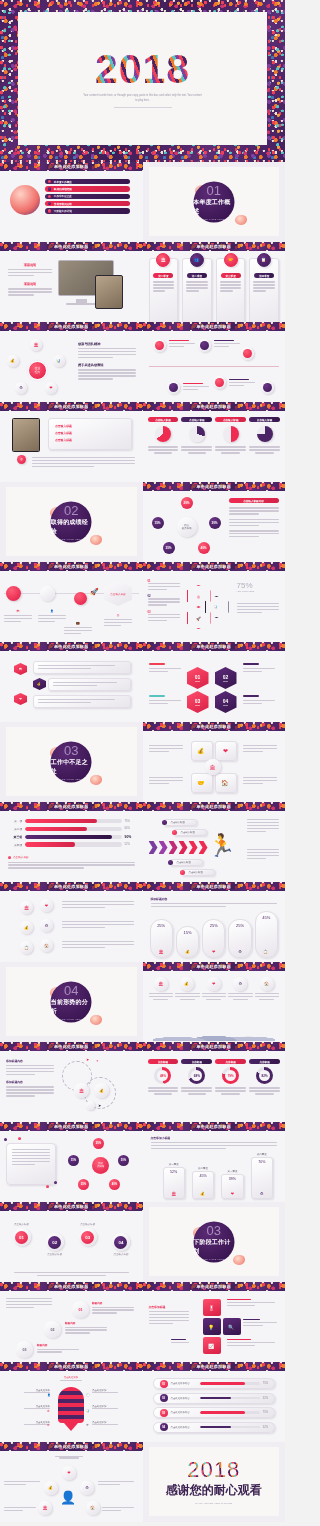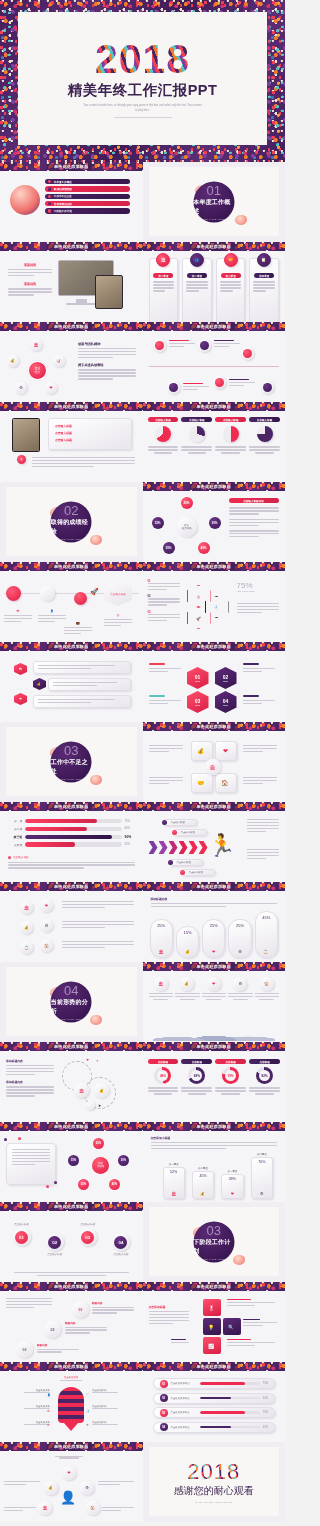--- a/index.html
+++ b/index.html
@@ -110,30 +110,29 @@
   .dash{border:.5px dashed #bdb5c6;border-radius:50%;}
   .arrowR{clip-path:polygon(0 0,55% 0,100% 50%,55% 100%,0 100%,45% 50%);}
   .barh{height:4.4px;border-radius:2.2px;background:#e3dfe7;overflow:hidden;}
   .barh > i{display:block;height:100%;border-radius:2.2px;}
   .runner{color:#ef2b52;font-size:22px;line-height:1;}
   .thanks-year{
     font-size:22px;font-weight:400;letter-spacing:1px;line-height:1;
     background:repeating-linear-gradient(72deg,#ef4056 0 2px,#4a2464 2px 4px,#f07c2a 4px 6px,#59c3c0 6px 8px);
     -webkit-background-clip:text;background-clip:text;color:transparent;
   }
-  .thanks-ttl{font-size:10px;font-weight:400;color:#3d2352;margin-top:1px;}
+  .thanks-ttl{font-size:12px;font-weight:700;color:#3d2352;margin-top:1px;}
   .thanks-sub{font-size:2.2px;color:#a79db2;margin-top:3px;}
 </style>
 </head>
 <body>
 
 <div class="cover orn">
   <div class="inner">
     <div class="year-big">2018</div>
-    <div class="cover-title">精美年终工作汇报PPT</div>
     <div class="cover-sub">Your content to write here, or through your copy, paste in this box, and select only the text. Your content to play here.</div>
     <div class="cover-rule"></div>
   </div>
 </div>
 
 <div class="grid">
 
   <div class="cell">
     <div class="bar orn">
       <span class="bt">单击此处添加标题</span>

